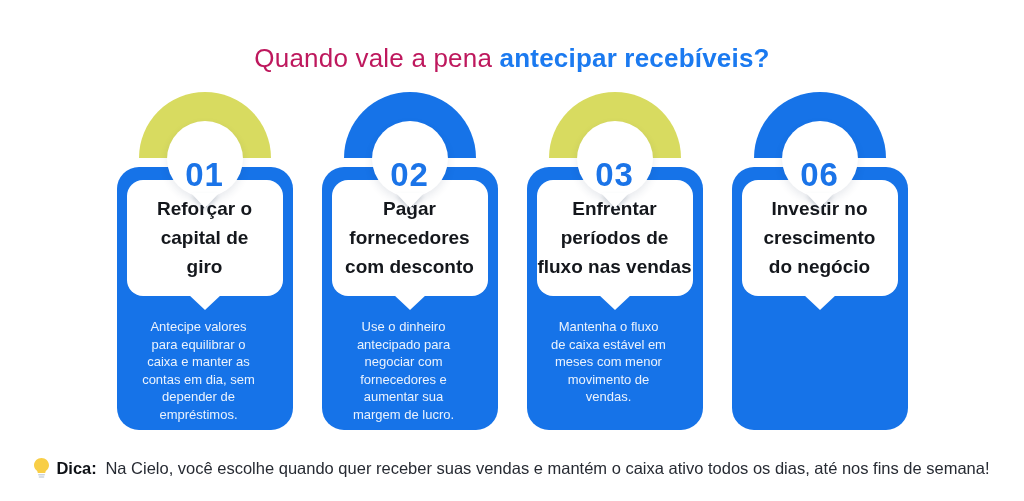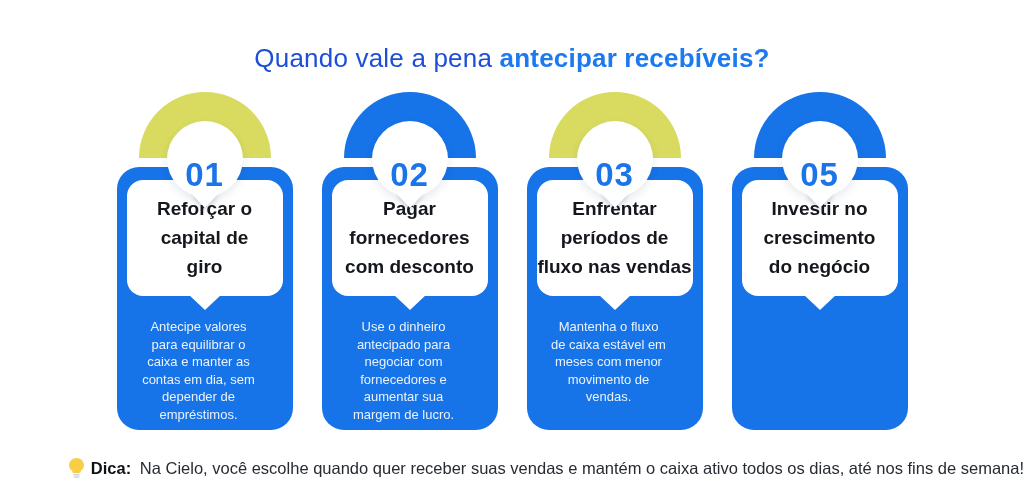--- a/index.html
+++ b/index.html
@@ -6,21 +6,21 @@
   .stage {
     position:relative; width:1024px; height:501px; margin:0 auto;
     background:#ffffff; overflow:hidden;
     font-family:"Liberation Sans", sans-serif;
   }
   
   .header {
     position:absolute; top:26px; left:0; right:0;
     text-align:center; font-size:26px; letter-spacing:.2px;
   }
-  .header .plain  { color:#1d4ed8; font-weight:500; }
+  .header .plain  { color:#be185d; font-weight:500; }
   .header .accent { color:#1b7af0; font-weight:800;text-align:center; }
 
   
   .cards { position:absolute; top:92px; left:0; right:0;
            display:flex; justify-content:center; gap:29px; }
   .card  { position:relative; width:176px; height:338px; }
 
   .arc {
     position:absolute; top:0; left:50%; transform:translateX(-50%);
     width:132px; height:66px; border-radius:66px 66px 0 0;
@@ -68,21 +68,21 @@
 
   .desc {
     position:absolute; top:226px; left:6px; right:18px; z-index:1;
     font-size:13px; line-height:17.5px; color:#eaf2fd;
     text-align:center; white-space:pre-line;
   }
 
   
   .tip {
     position:absolute; top:458px; left:0; right:0;
-    text-align:right; font-size:16.5px; color:#272b33;
+    text-align:center; font-size:16.5px; color:#272b33;
   }
   .tip .bulb { display:inline-block; vertical-align:-4px; margin-right:7px; }
   .tip .label { font-weight:800; color:#0e1116; margin-right:4px; }
 </style>
 </head>
 <body>
 
 <div class="stage">
 
   <h1 class="header"><span class="plain">Quando vale a pena</span>
@@ -155,21 +155,21 @@
     <div class="card">
       <div class="arc blue"></div>
       <div class="bluecard"></div>
       <div class="whitecard">
         <div class="card-title">Investir no
 crescimento
 do negócio</div>
       </div>
       <div class="white-tail"></div>
       <div class="numcircle">
-        <span class="num">05</span>
+        <span class="num">06</span>
       </div>
       <div class="circle-tail"></div>
     </div>
 
   </div>
 
   <div class="tip">
     <span class="bulb">
       <svg width="15" height="20" viewBox="0 0 15 20" aria-hidden="true">
         <path d="M7.5 0C3.4 0 0 3.2 0 7.2c0 2.2 1.1 4.1 2.7 5.4.6.5 1 1.2 1 2v.5h7.6v-.5c0-.8.4-1.5 1-2 1.6-1.3 2.7-3.2 2.7-5.4C15 3.2 11.6 0 7.5 0z" fill="#f8ce46"></path>

